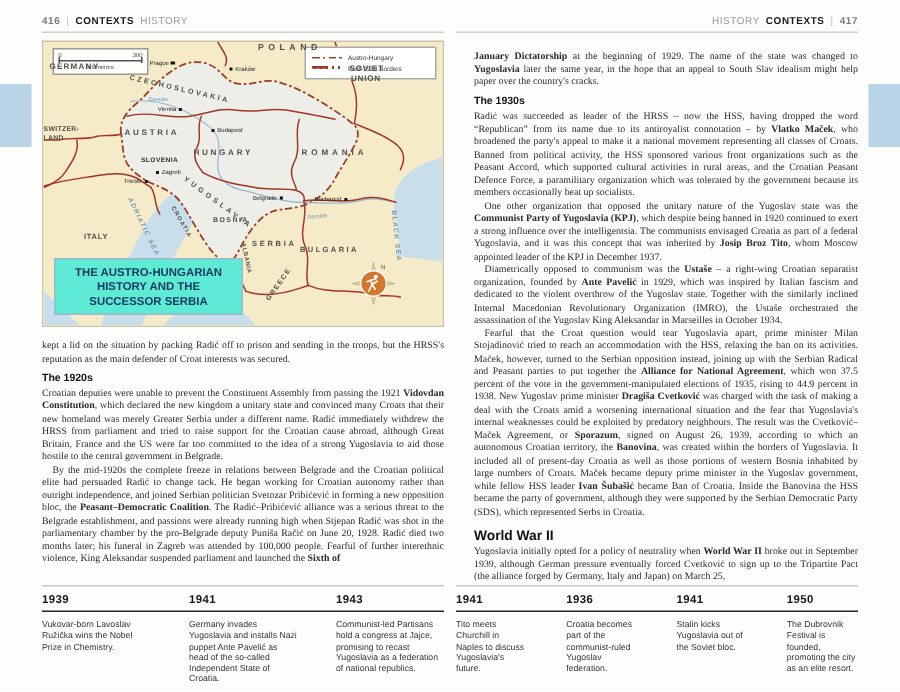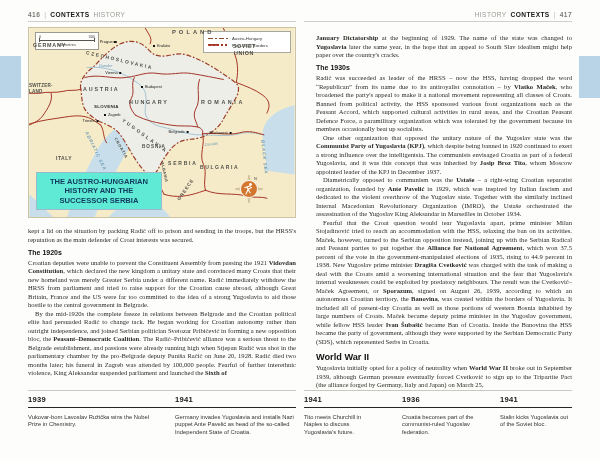--- a/index.html
+++ b/index.html
@@ -248,20 +248,24 @@
       <div class="tl-cols">
 
       <div class="tl-col">
             <div class="tl-year">1939</div>
             <div class="tl-text">Vukovar-born Lavoslav Ružička wins the Nobel Prize in Chemistry.</div>
           </div>
           <div class="tl-col">
             <div class="tl-year">1941</div>
             <div class="tl-text">Germany invades Yugoslavia and installs Nazi puppet Ante Pavelić as head of the so-called Independent State of Croatia.</div>
           </div>
+          <div class="tl-col">
+            <div class="tl-year">1943</div>
+            <div class="tl-text">Communist-led Partisans hold a congress at Jajce, promising to recast Yugoslavia as a federation of national republics.</div>
+          </div>
         </div>
     </div>
   </div>
 
   <div class="page page-right">
     <div class="pg-header right">
       <span class="hd-light">HISTORY</span>
       <span class="hd-bold">CONTEXTS</span>
       <span class="hd-sep">|</span>
       <span class="hd-num">417</span>
@@ -287,17 +291,21 @@
             <div class="tl-text">Tito meets Churchill in Naples to discuss Yugoslavia's future.</div>
           </div>
           <div class="tl-col">
             <div class="tl-year">1936</div>
             <div class="tl-text">Croatia becomes part of the communist-ruled Yugoslav federation.</div>
           </div>
           <div class="tl-col">
             <div class="tl-year">1941</div>
             <div class="tl-text">Stalin kicks Yugoslavia out of the Soviet bloc.</div>
           </div>
+          <div class="tl-col">
+            <div class="tl-year">1950</div>
+            <div class="tl-text">The Dubrovnik Festival is founded, promoting the city as an elite resort.</div>
+          </div>
         </div>
     </div>
   </div>
 
 </div>
 
 </body></html>

